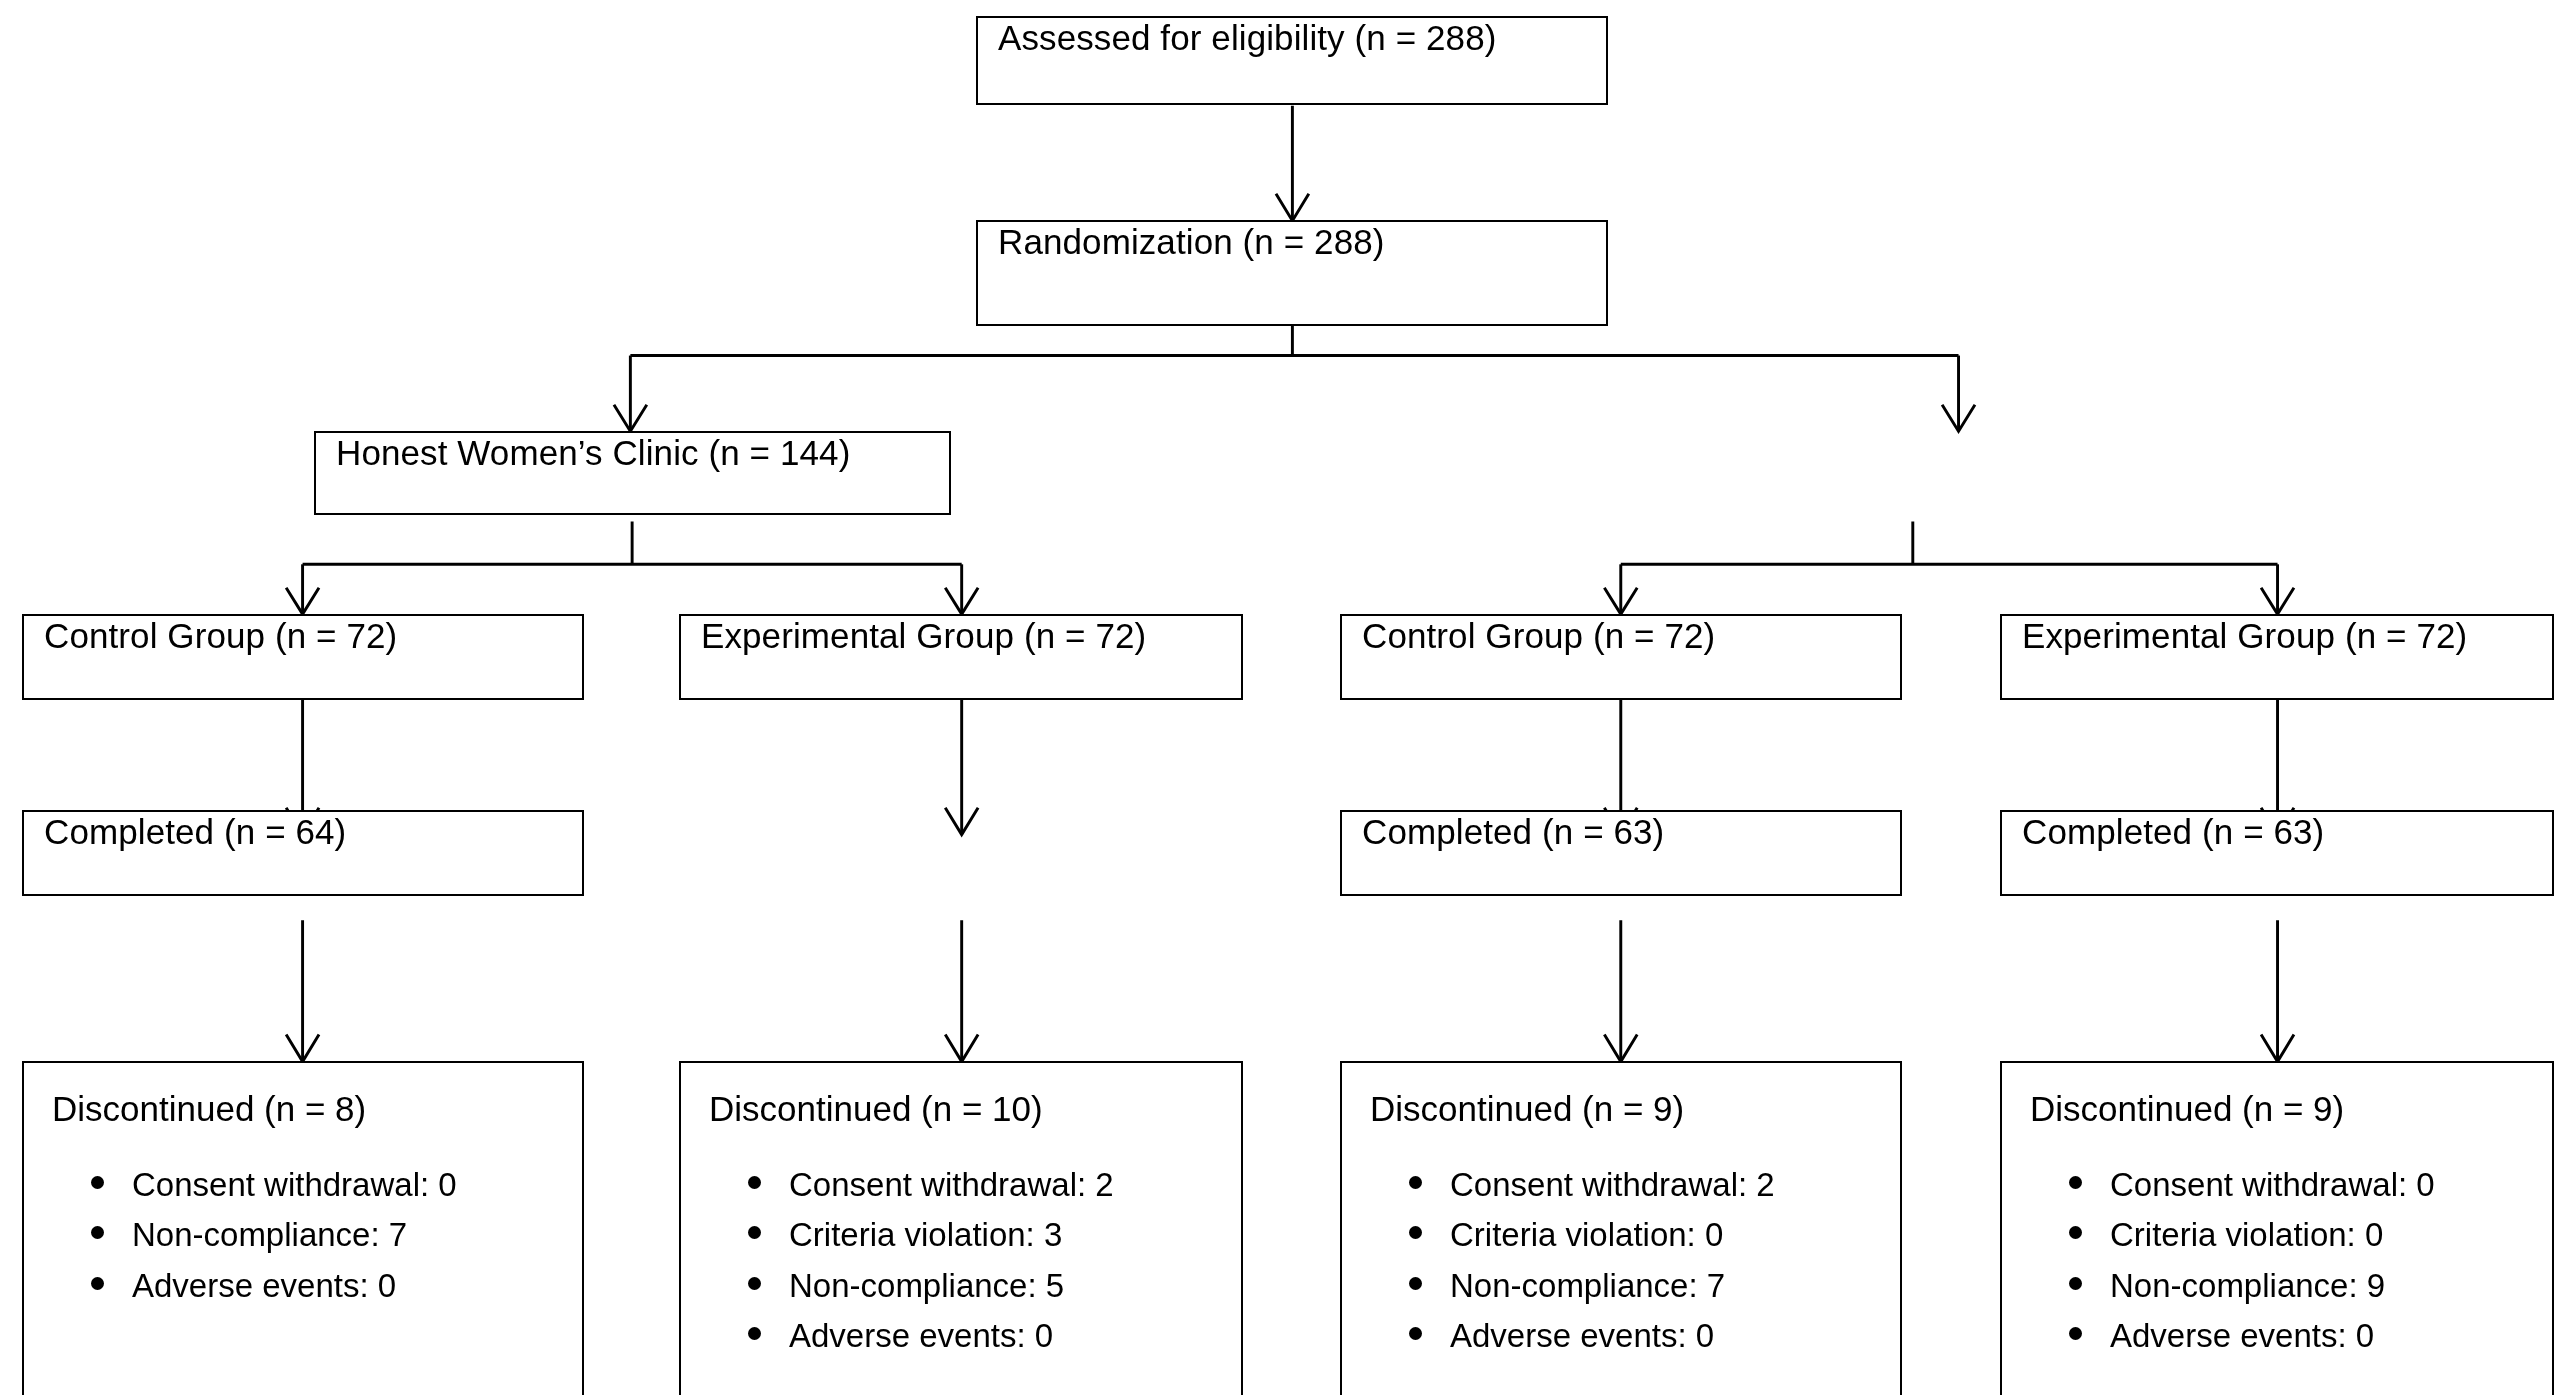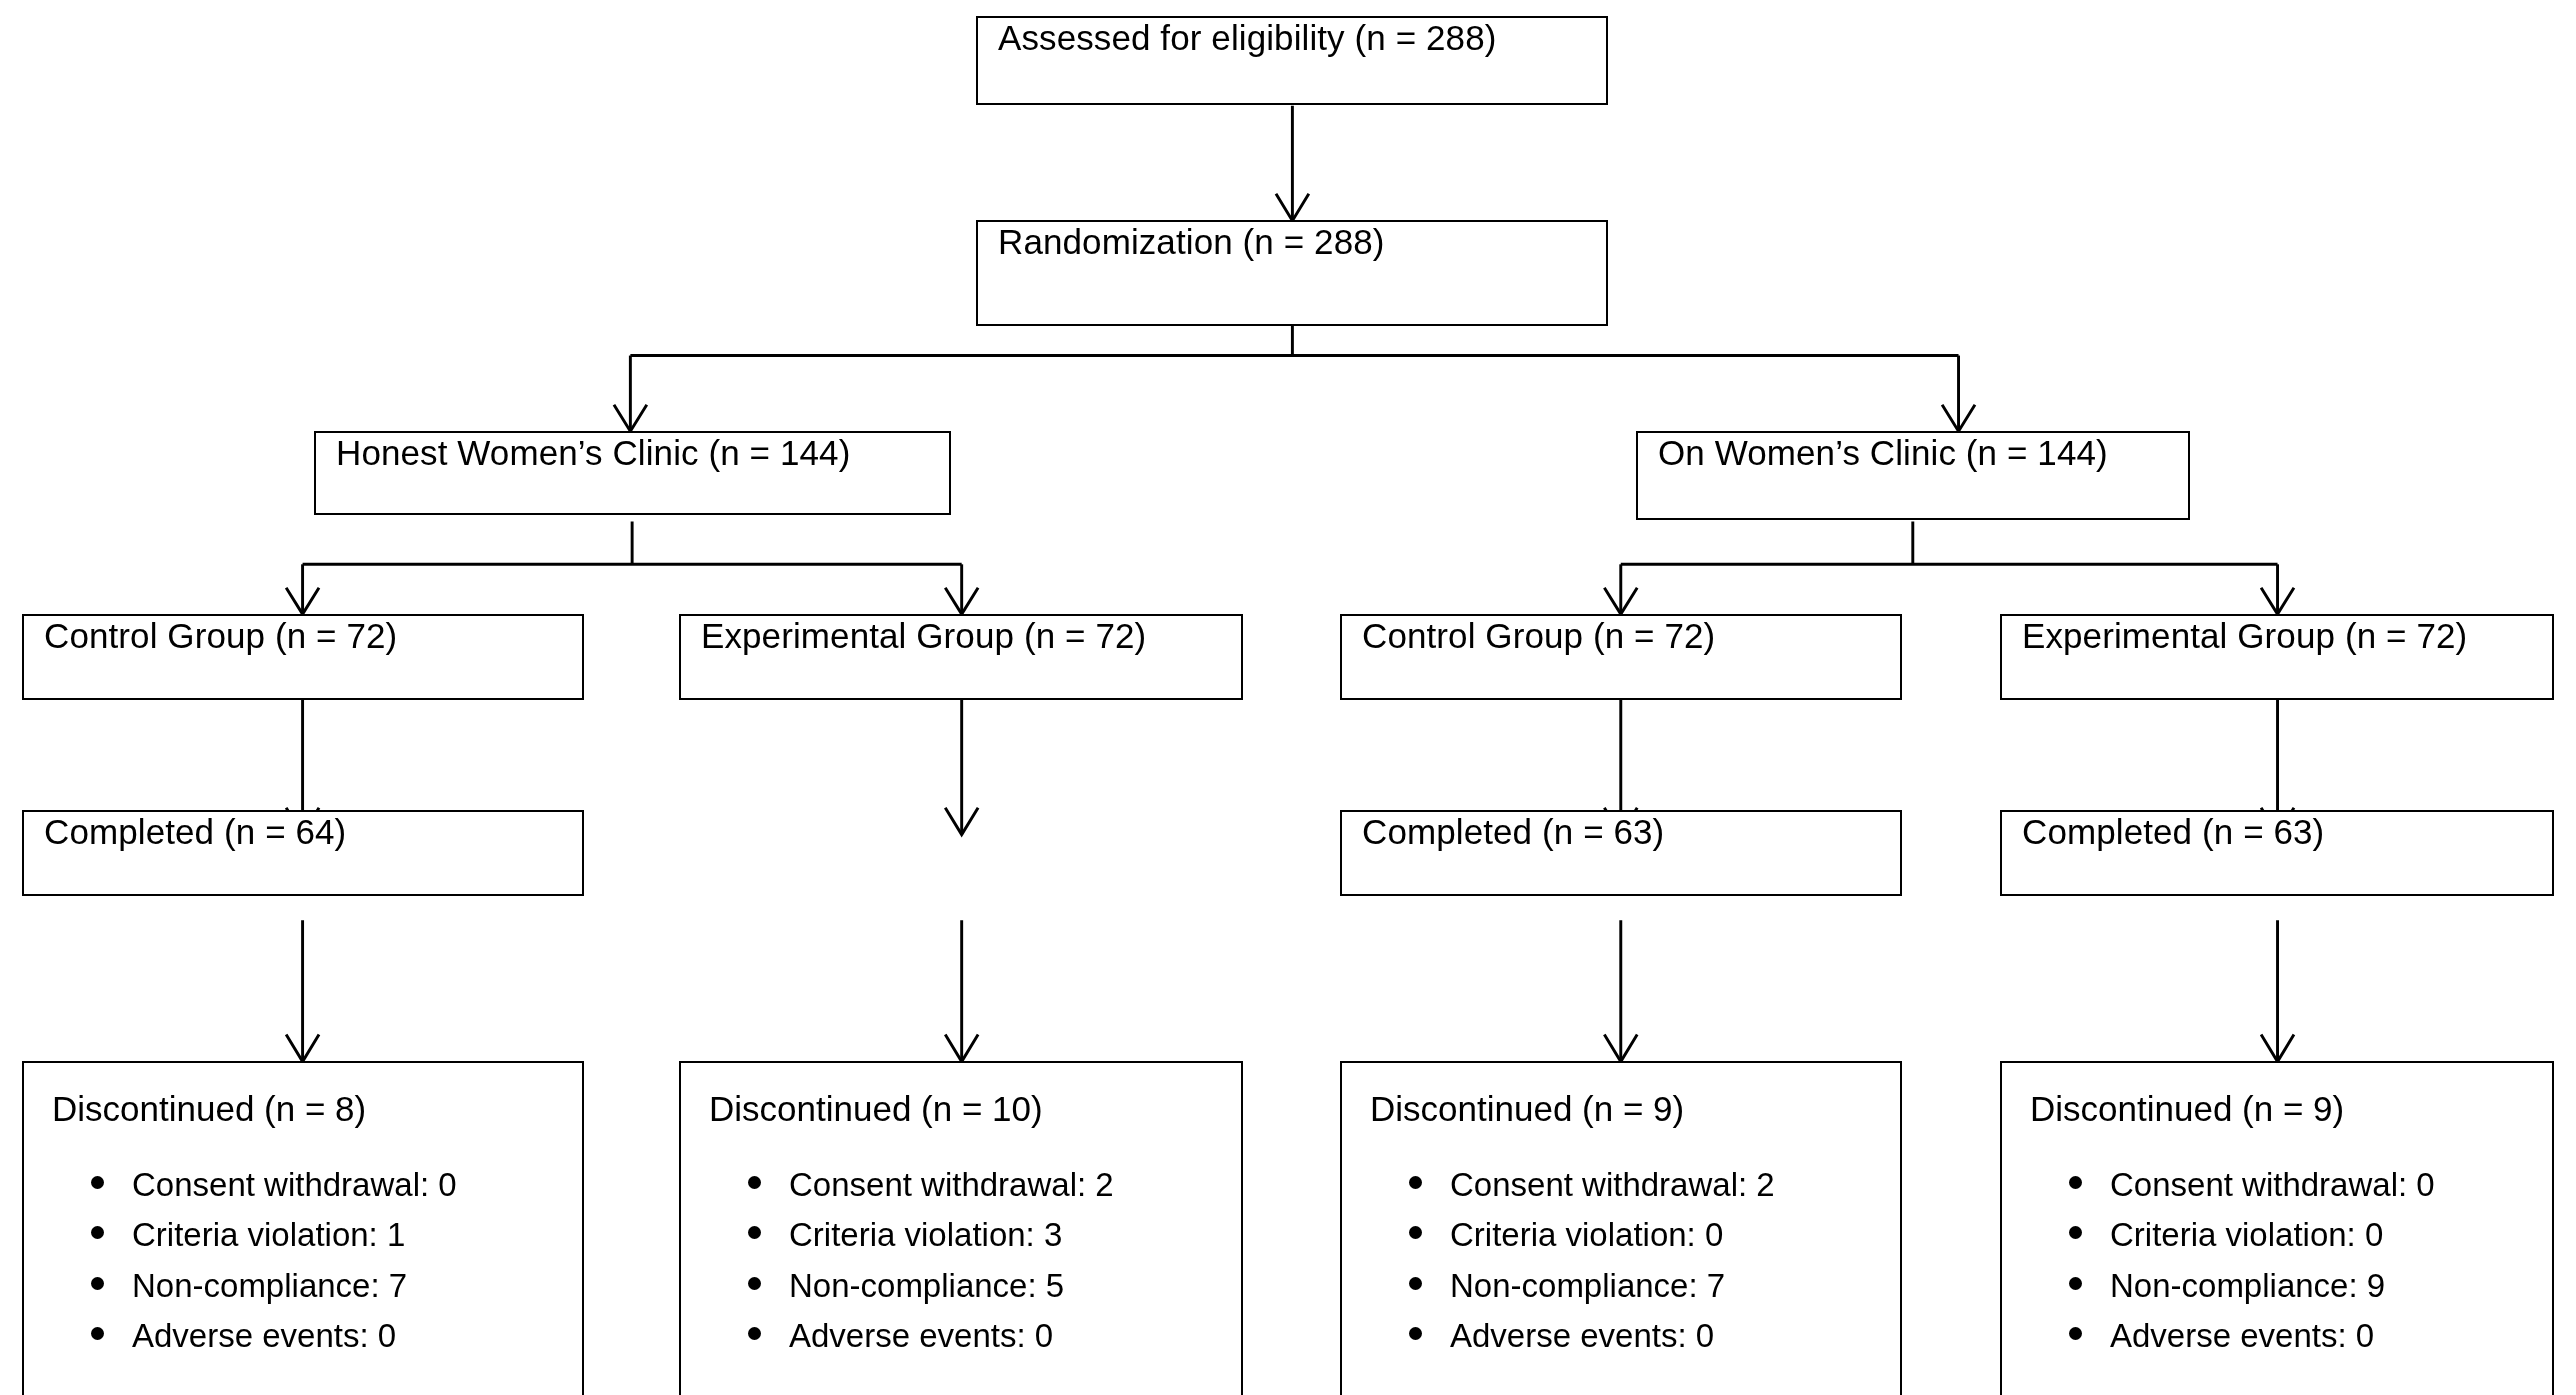--- a/index.html
+++ b/index.html
@@ -141,23 +141,20 @@
     <div class="box-label">Assessed for eligibility (n = 288)</div>
   </div>
 
   <div class="box" id="box-randomization">
     <div class="box-label">Randomization (n = 288)</div>
   </div>
 
   <div class="box" id="box-clinic-0">
     <div class="box-label">Honest Women’s Clinic (n = 144)</div>
   </div>
-  <div class="box" id="box-clinic-1">
-    <div class="box-label">On Women’s Clinic (n = 144)</div>
-  </div>
 
   <div class="box tier-group col-0">
     <div class="box-label">Control Group (n = 72)</div>
   </div>
   <div class="box tier-group col-1">
     <div class="box-label">Experimental Group (n = 72)</div>
   </div>
   <div class="box tier-group col-2">
     <div class="box-label">Control Group (n = 72)</div>
   </div>
@@ -172,21 +169,20 @@
     <div class="box-label">Completed (n = 63)</div>
   </div>
   <div class="box tier-completed col-3">
     <div class="box-label">Completed (n = 63)</div>
   </div>
 
   <div class="box tier-disc col-0">
     <div class="disc-title">Discontinued (n = 8)</div>
     <ul class="disc-list">
       <li><span class="bullet"></span><span>Consent withdrawal: 0</span></li>
-      <li><span class="bullet"></span><span>Criteria violation: 1</span></li>
       <li><span class="bullet"></span><span>Non-compliance: 7</span></li>
       <li><span class="bullet"></span><span>Adverse events: 0</span></li>
     </ul>
   </div>
 
   <div class="box tier-disc col-1">
     <div class="disc-title">Discontinued (n = 10)</div>
     <ul class="disc-list">
       <li><span class="bullet"></span><span>Consent withdrawal: 2</span></li>
       <li><span class="bullet"></span><span>Criteria violation: 3</span></li>

